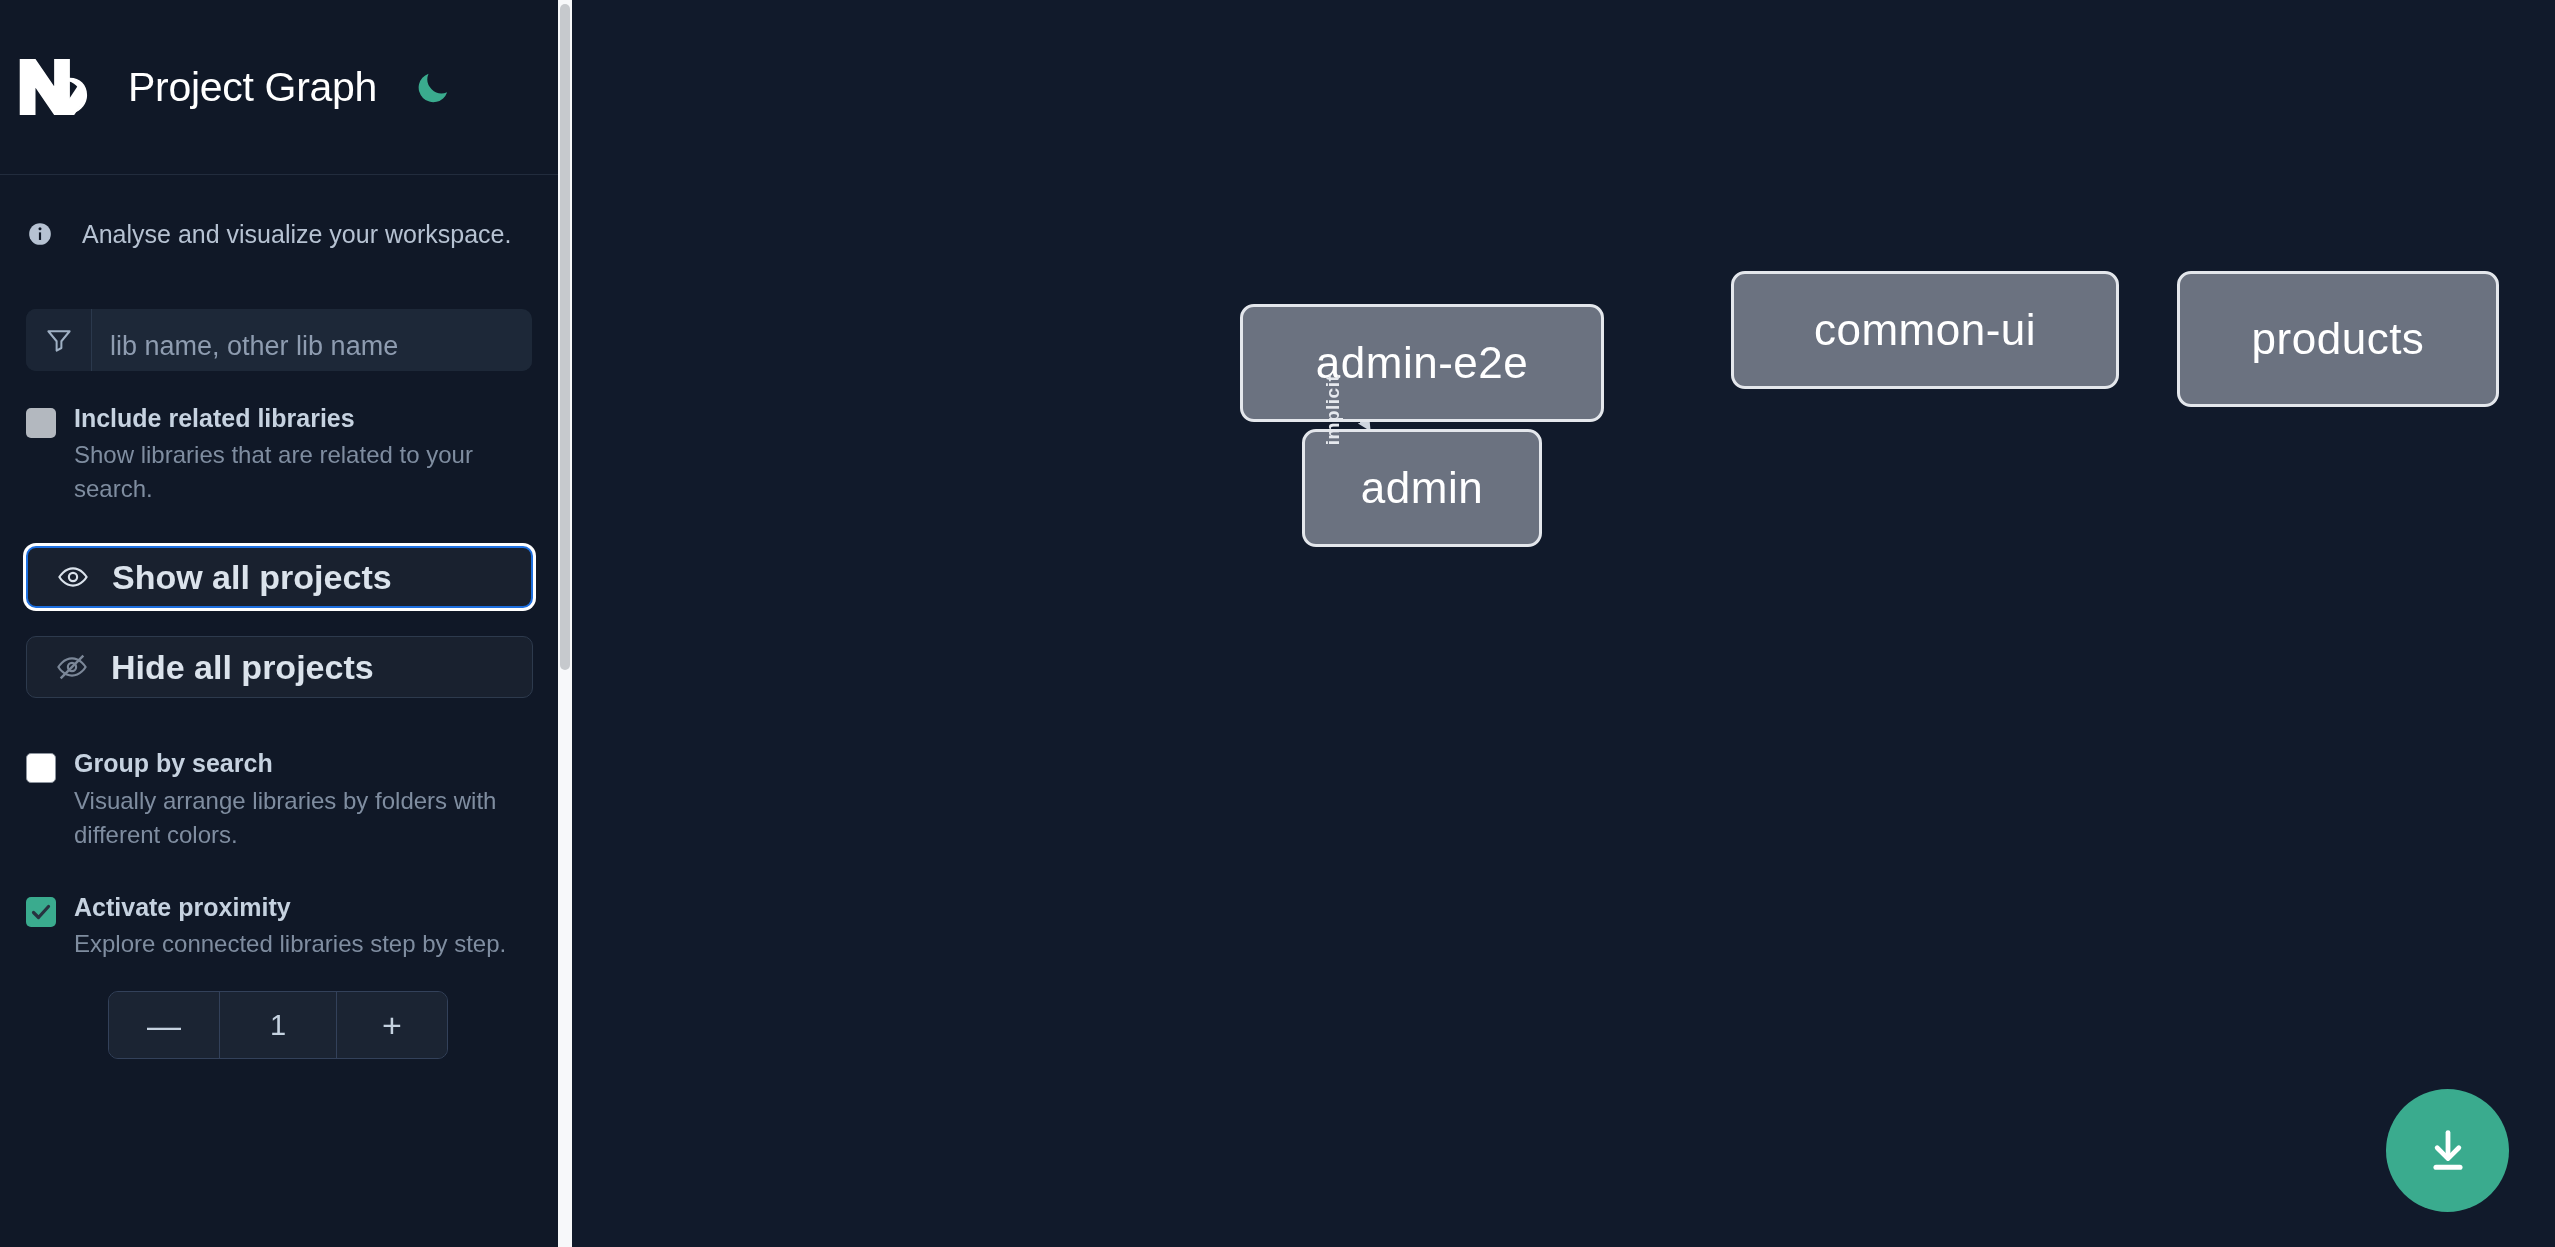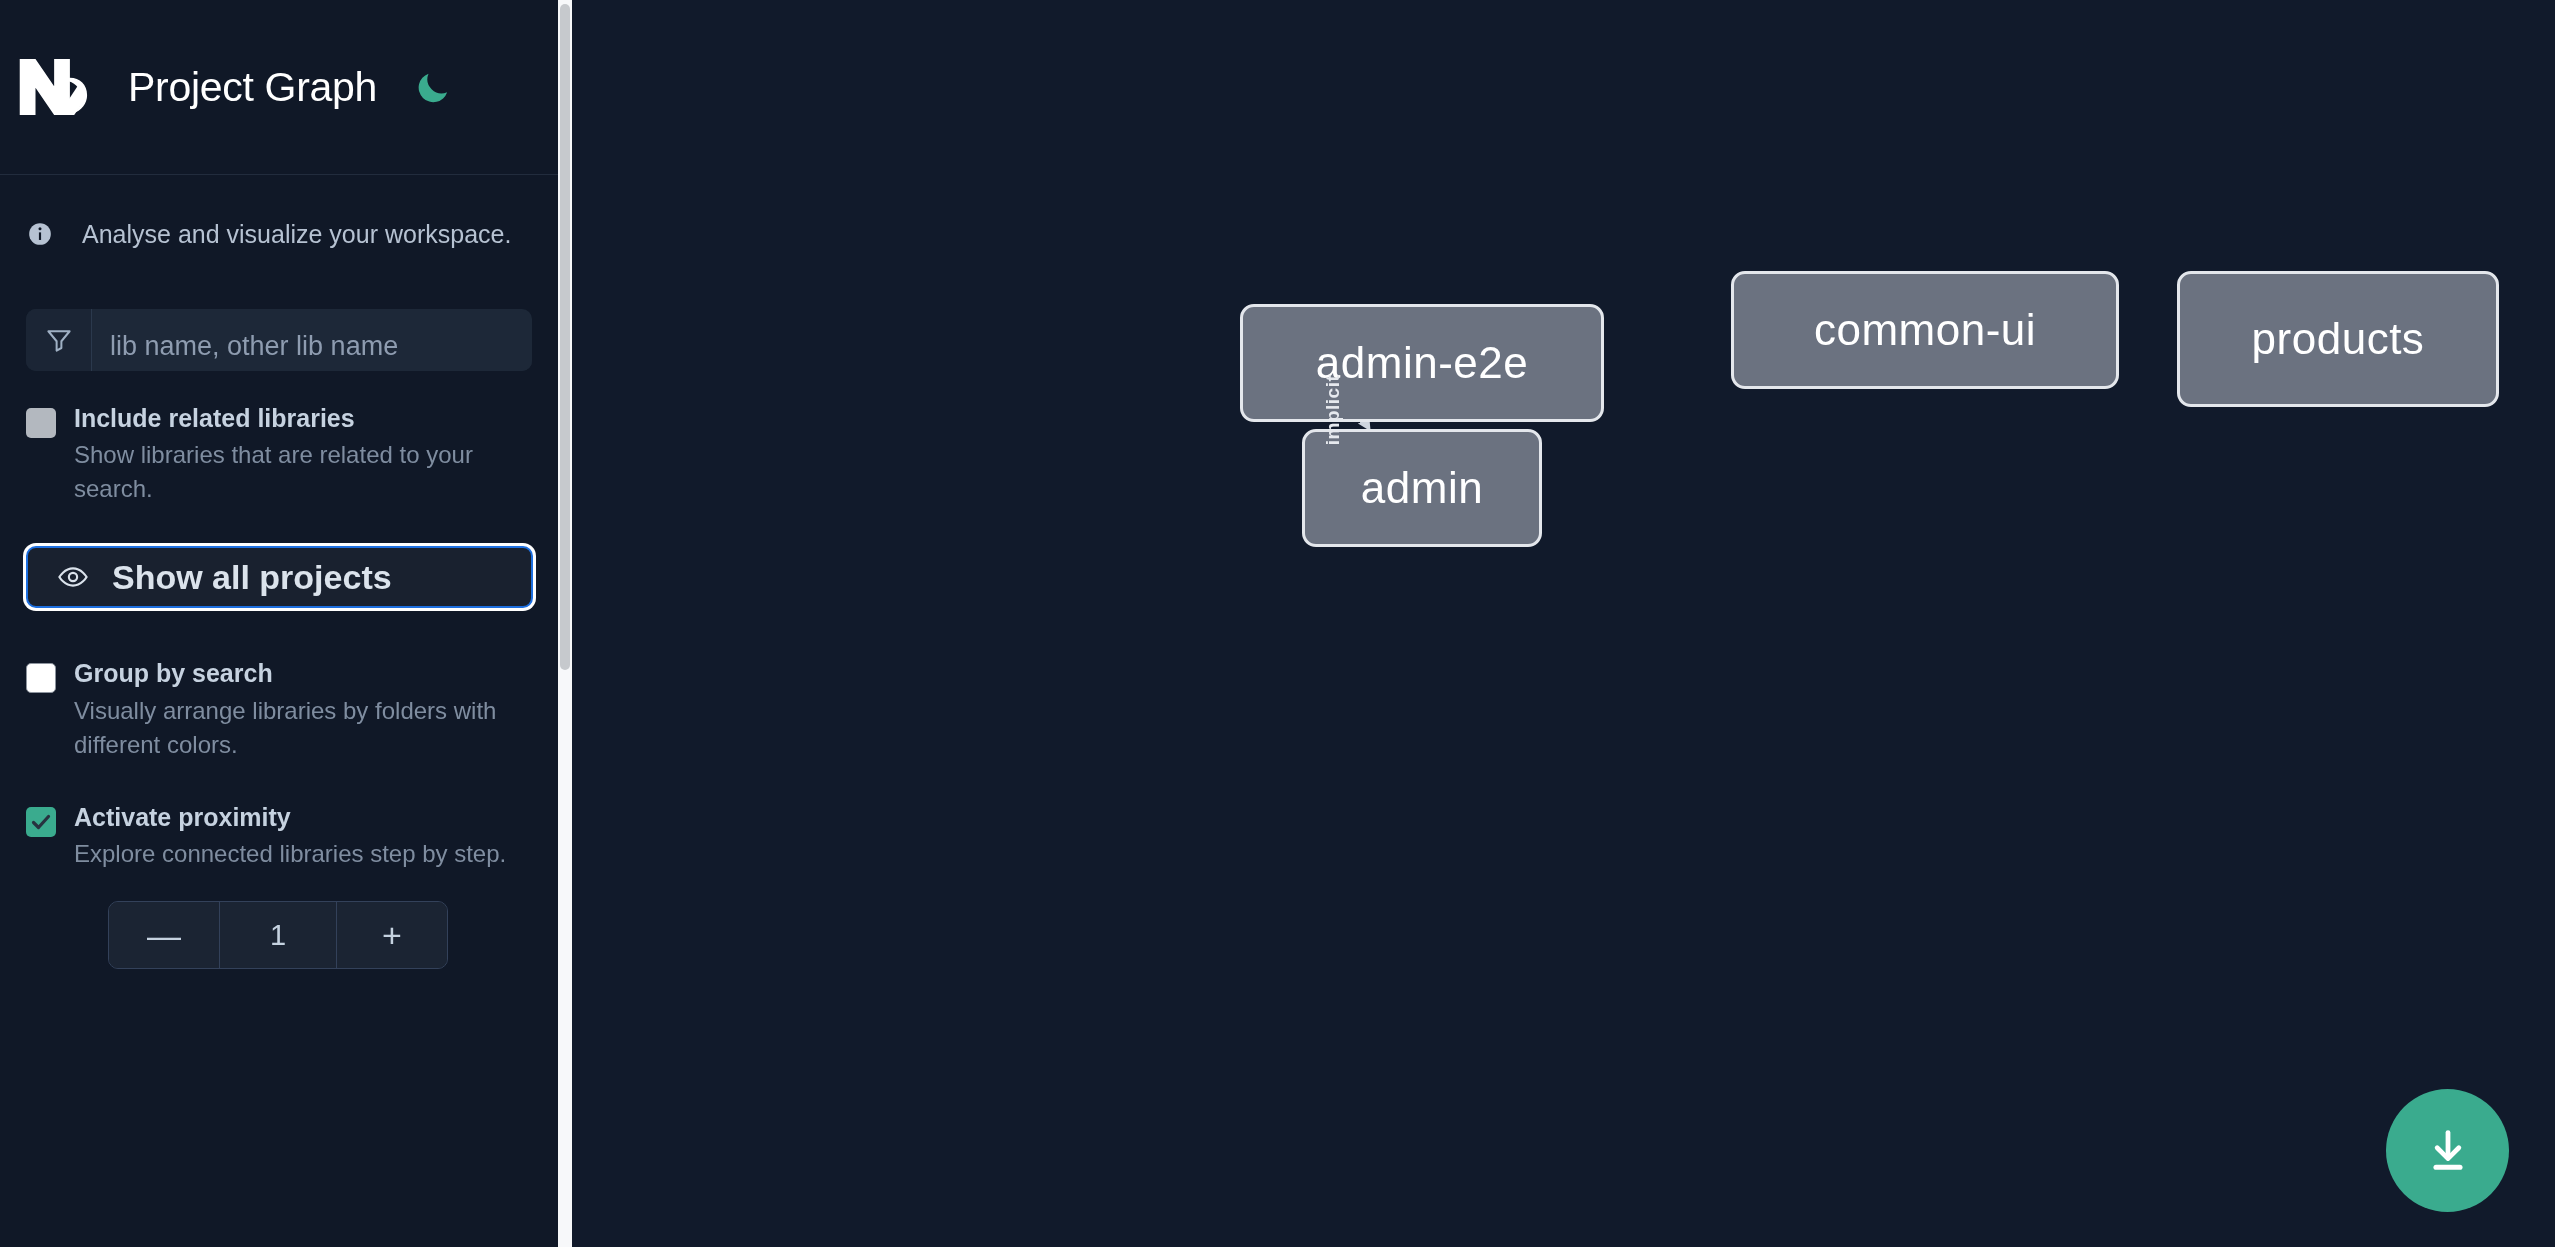--- a/index.html
+++ b/index.html
@@ -339,20 +339,30 @@
       <div class="btn-stack">
         <button class="pbtn focused">
           <span class="pbtn-icon">
             <svg viewBox="0 0 24 24" width="32" height="32" xmlns="http://www.w3.org/2000/svg">
               <path d="M1.8 12S5.5 5.5 12 5.5 22.2 12 22.2 12 18.5 18.5 12 18.5 1.8 12 1.8 12z" fill="none" stroke="#dbe3ec" stroke-width="1.6"></path>
               <circle cx="12" cy="12" r="3.1" fill="none" stroke="#dbe3ec" stroke-width="1.6"></circle>
             </svg>
           </span>
           <span>Show all projects</span>
         </button>
+        <button class="pbtn">
+          <span class="pbtn-icon">
+            <svg viewBox="0 0 24 24" width="32" height="32" xmlns="http://www.w3.org/2000/svg">
+              <path d="M1.8 12S5.5 5.5 12 5.5 22.2 12 22.2 12 18.5 18.5 12 18.5 1.8 12 1.8 12z" fill="none" stroke="#7b8798" stroke-width="1.6"></path>
+              <circle cx="12" cy="12" r="3.1" fill="none" stroke="#7b8798" stroke-width="1.6"></circle>
+              <line x1="3.5" y1="20.5" x2="20.5" y2="3.5" stroke="#7b8798" stroke-width="1.8"></line>
+            </svg>
+          </span>
+          <span>Hide all projects</span>
+        </button>
       </div>
 
       <div class="option" style="margin-top:50px">
         <span class="cb cb-empty"></span>
         <span class="option-text">
           <span class="option-label" style="display:block">Group by search</span>
           <span class="option-desc" style="display:block">Visually arrange libraries by folders with different colors.</span>
         </span>
       </div>
 

